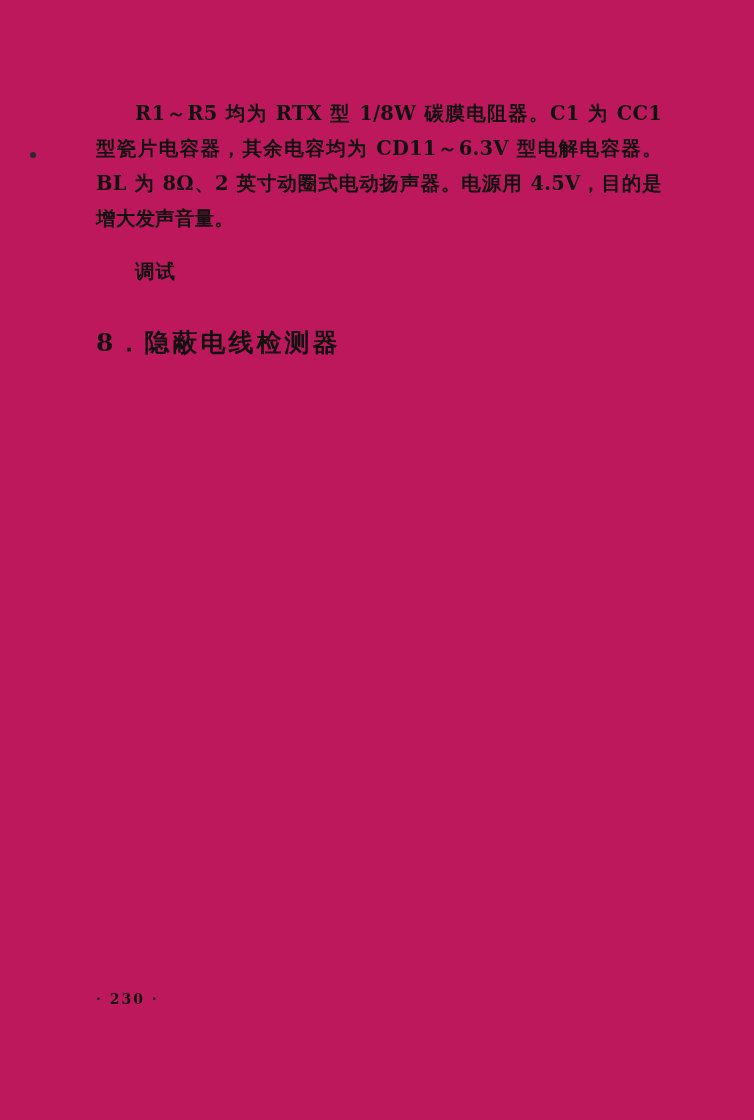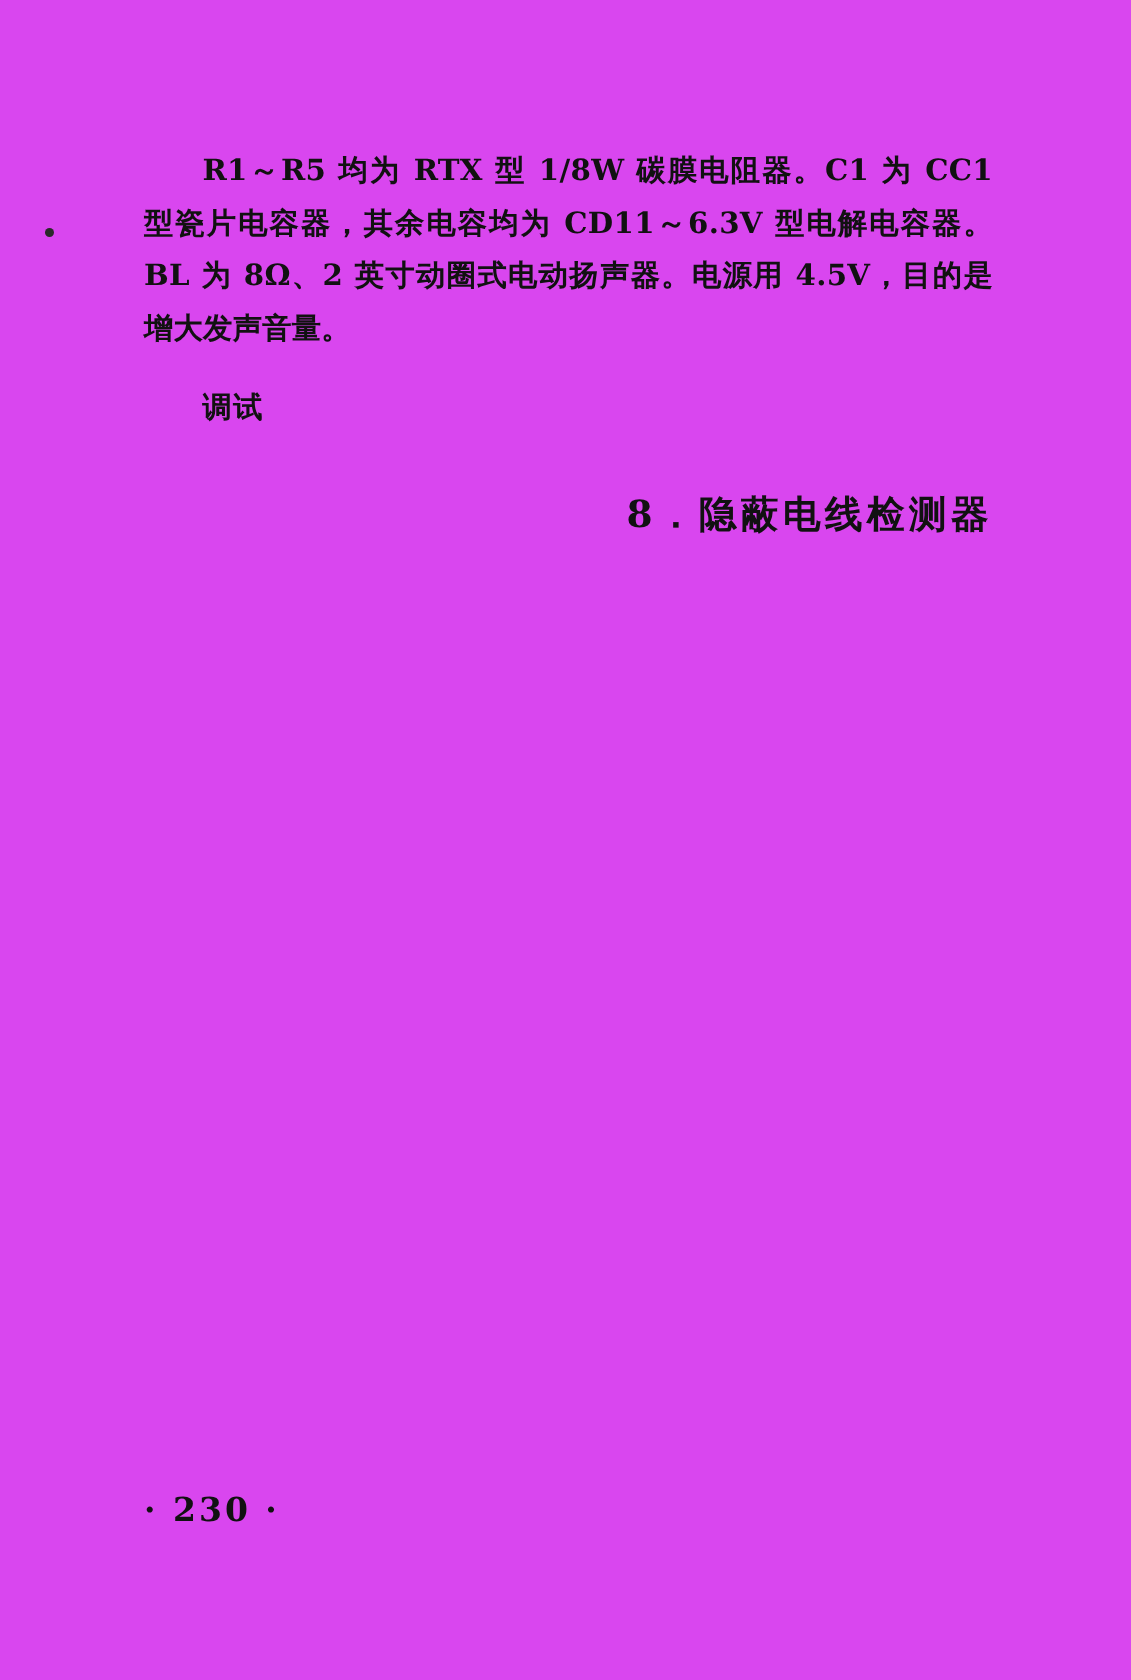--- a/index.html
+++ b/index.html
@@ -14,21 +14,21 @@
     font-family: "DejaVu Serif", "Liberation Serif", serif;
     color: #111111;
     overflow: hidden;
   }
   .page {
     position: absolute;
     left: 0;
     top: 0;
     width: 754px;
     height: 1120px;
-    background: #d946ef;
+    background: #be185d;
   }
   .content {
     position: absolute;
     left: 96px;
     top: 96px;
     width: 566px;
   }
   p.para {
     margin: 0 0 0 0;
     font-size: 19.5px;
@@ -46,30 +46,30 @@
     font-size: 19.5px;
     line-height: 35px;
     font-weight: 800;
     text-indent: 2em;
     letter-spacing: 1px;
   }
   h2.chapter-title {
     margin: 34px 0 18px 0;
     font-size: 25px;
     line-height: 40px;
-    text-align: right;
+    text-align: left;
     font-weight: 800;
     letter-spacing: 3px;
   }
   .page-number {
     position: absolute;
     left: 96px;
-    bottom: 100px;
+    bottom: 113px;
     width: 566px;
-    font-size: 22px;
+    font-size: 14px;
     letter-spacing: 2px;
     font-weight: 700;
     text-align: left;
   }
   .dot-mark {
     position: absolute;
     left: 30px;
     top: 152px;
     width: 6px;
     height: 6px;

